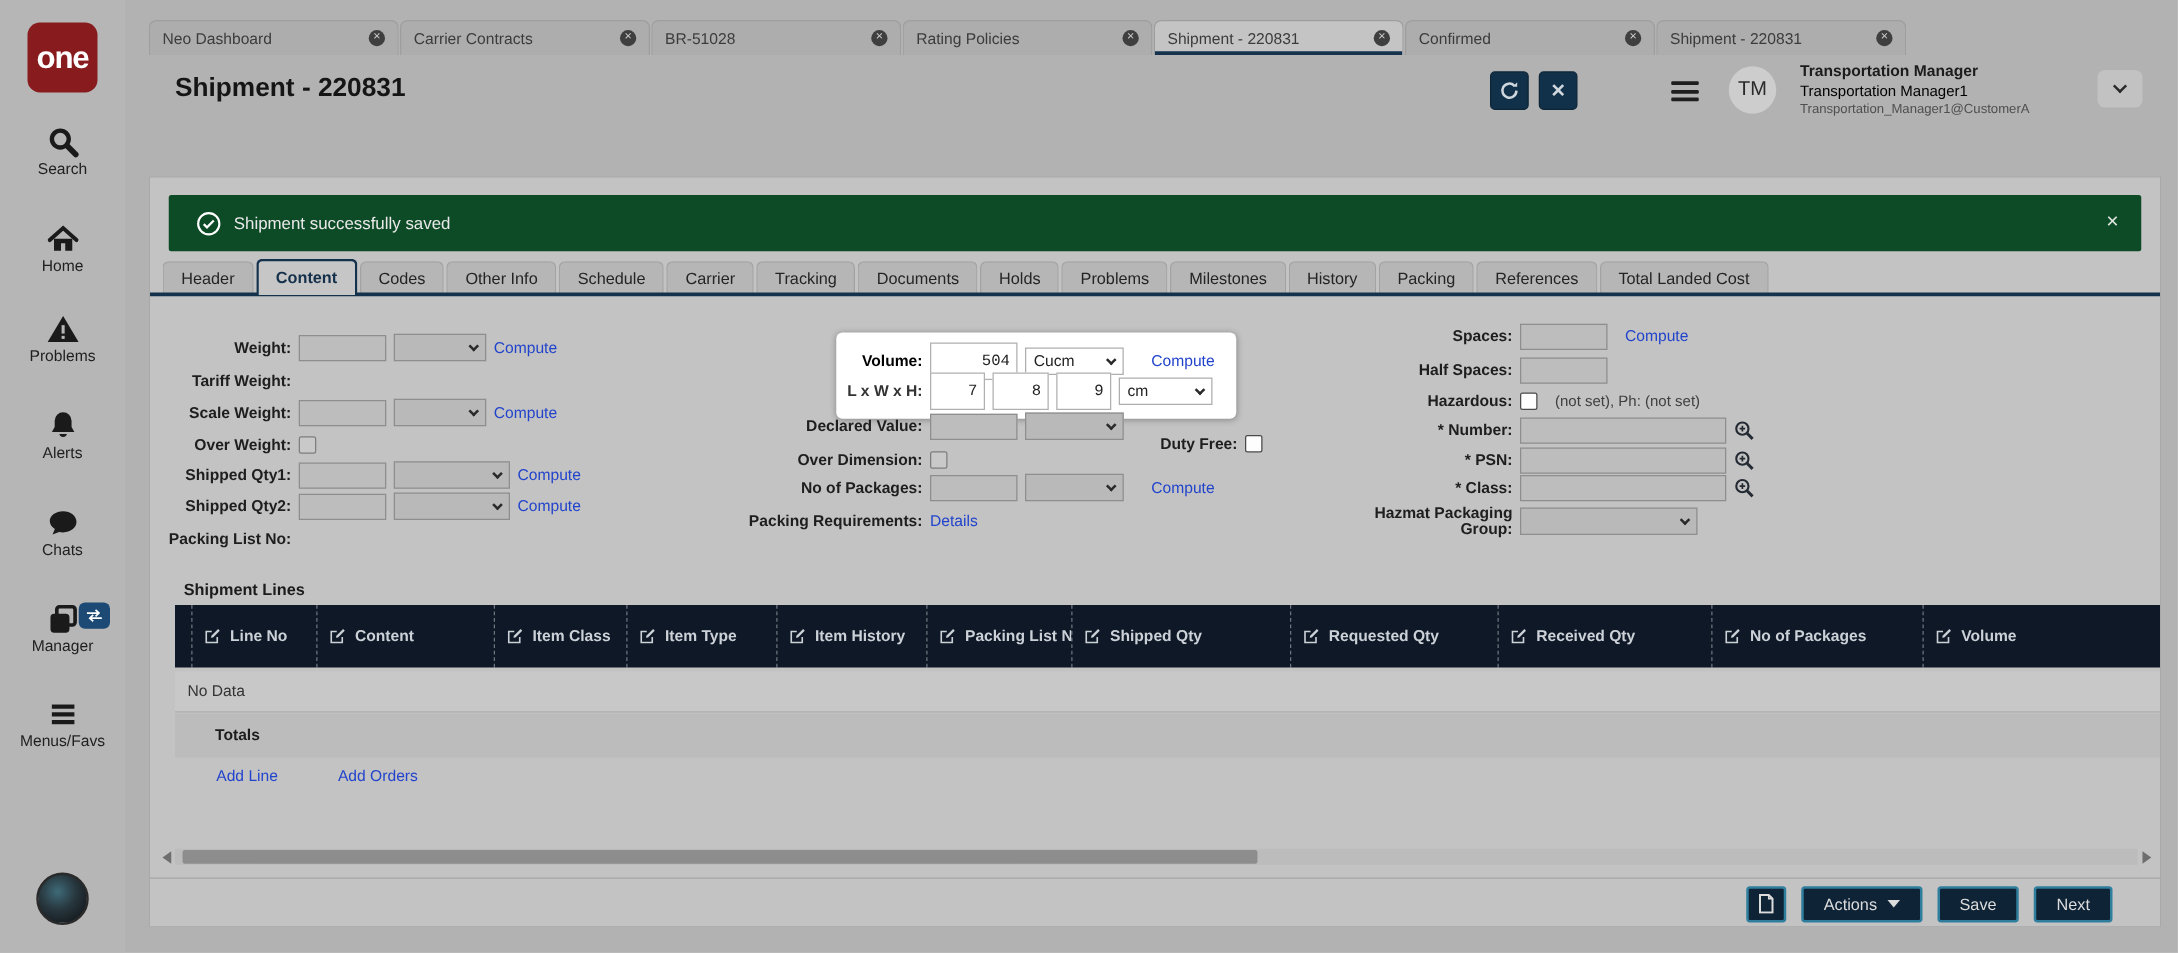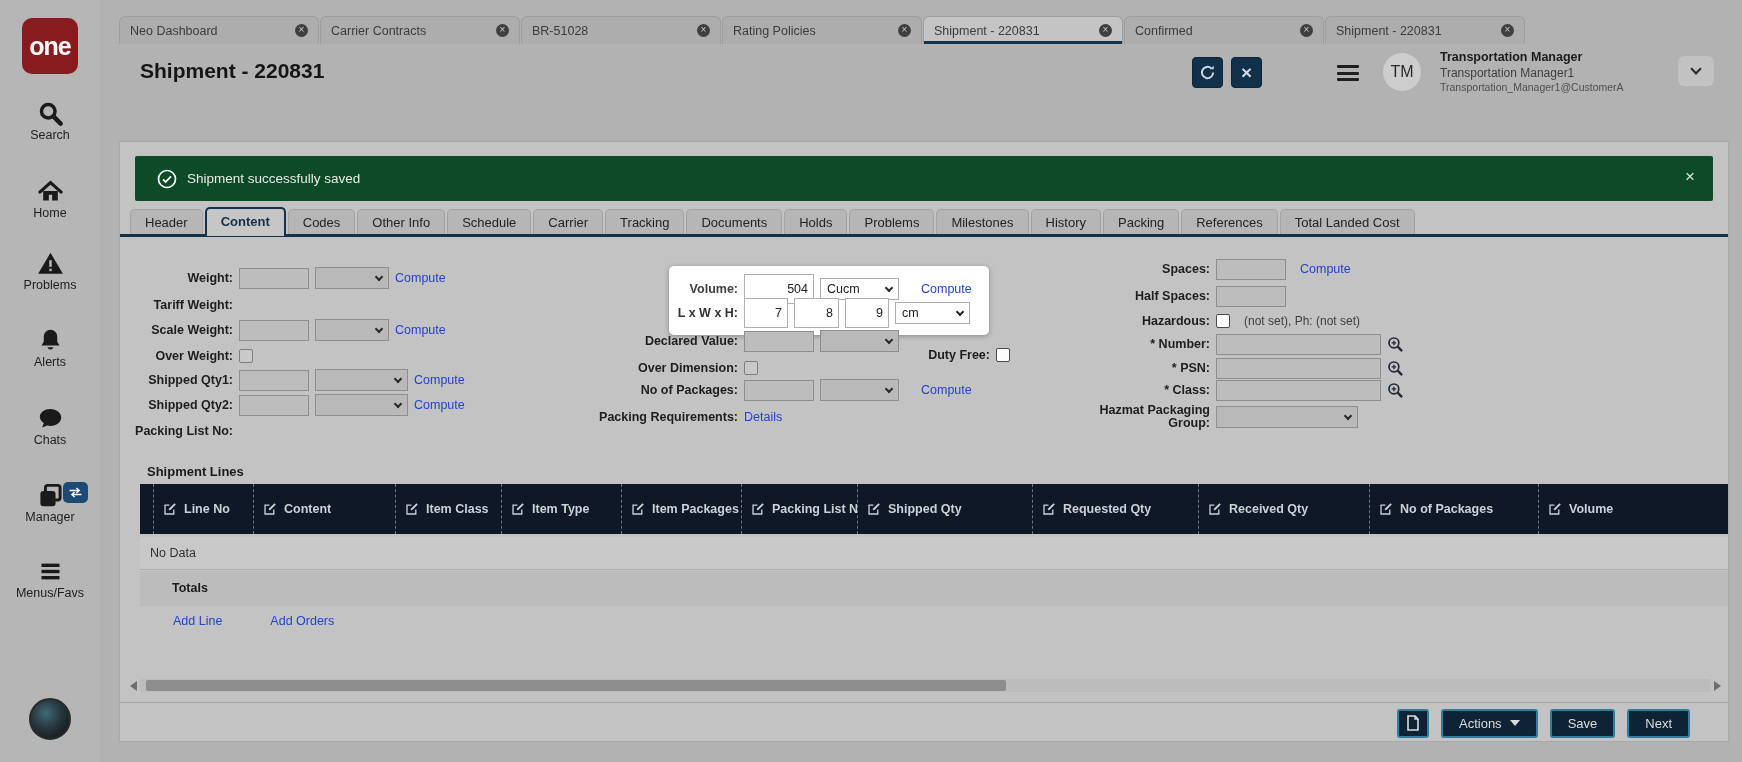--- a/index.html
+++ b/index.html
@@ -37,21 +37,21 @@
   .hbtn { position:absolute; width:31px; height:31px; top:13px; border-radius:4px; background:#113049;
           color:#cfd6dd; display:flex; align-items:center; justify-content:center; border:1px solid #0c2537; }
   .hbtn svg { width:17px; height:17px; }
   .hbtn.xbtn::before { content:"×"; font-size:19px; font-weight:bold; line-height:1; }
   .hamburger { position:absolute; top:21px; width:22px; height:16px; display:flex; flex-direction:column; justify-content:space-between; }
   .hamburger i { display:block; height:3px; background:#1e1e1e; border-radius:1px; }
   .tm-avatar { position:absolute; top:9px; width:38px; height:38px; border-radius:50%; background:#cdcdcd;
                color:#2a2a2a; display:flex; align-items:center; justify-content:center; font-size:16px; }
   .uinfo { position:absolute; top:6px; line-height:1.25; }
   .uinfo .u1 { font-size:12.5px; font-weight:bold; color:#1c1c1c; }
-  .uinfo .u2 { font-size:12px; color:#404040; }
+  .uinfo .u2 { font-size:12px; color:#000000; }
   .uinfo .u3 { font-size:10.5px; color:#4f4f4f; }
   .uchev-btn { position:absolute; top:12px; width:36px; height:30px; border-radius:6px; background:#c2c2c2;
                display:flex; align-items:center; justify-content:center; }
   .chev { width:8px; height:8px; border-right:2.4px solid #2a2a2a; border-bottom:2.4px solid #2a2a2a;
           transform:rotate(45deg); margin-top:-4px; }
   
   .card { position:absolute; left:119px; top:141px; width:1610px; height:601px; background:#c3c3c3;
           border:1px solid #a9a9a9; overflow:hidden; }
   .banner { position:absolute; left:15px; top:14px; width:1578px; height:45px; background:#0d4a26; border-radius:2px; }
   .banner .bmsg { position:absolute; left:52px; top:0; line-height:45px; font-size:13.5px; color:#e9e9e9; }
@@ -70,21 +70,21 @@
   .frow { position:absolute; display:flex; align-items:center; gap:6px; height:22px; }
   .flabel { font-weight:bold; color:#1e1e1e; text-align:right; flex:0 0 auto; line-height:13px; }
   .di { height:21px; background:#bdbdbd; border:1px solid #8e8e8e; font-size:12.5px; padding:0 4px;
         font-family:"Liberation Sans",sans-serif; color:#222; }
   .sel { height:22px; background:#b9b9b9; border:1px solid #8e8e8e; display:flex; align-items:center;
          justify-content:flex-end; padding:0 6px; gap:6px; }
   .sel .seltxt { flex:1; font-size:12.5px; color:#222; text-align:left; }
   .sel .chev { width:6px; height:6px; border-width:2px; margin-top:-3px; }
   .sel.white { background:#fff; border-color:#aeaeae; }
   .wi { height:30px; background:#fff; border:1px solid #b0b0b0; font-size:12.5px; padding:0 5px;
-        text-align:right; font-family:Liberation Sans, sans-serif; color:#222; }
+        text-align:right; font-family:Liberation Mono, monospace; color:#222; }
   .cb { width:14px; height:14px; background:#c9c9c9; border:1px solid #7e7e7e; border-radius:2px; flex:0 0 14px; }
   .cb.white { background:#fdfdfd; border-color:#4a4a4a; }
   .link { color:#2244cc; font-size:12.5px; text-decoration:none; }
   .spotlight { position:absolute; left:549px; top:24px; width:320px; height:69px; background:#ffffff;
                border-radius:5px; box-shadow:0 1px 5px rgba(0,0,0,0.3); }
   .zoomicon { width:17px; height:17px; color:#242a33; }
   .note { color:#3f3f3f; font-size:12px; }
   
   .sl-title { position:absolute; left:27px; top:322px; font-size:13px; font-weight:bold; color:#1b1b1b; }
   .sl-head { position:absolute; left:20px; top:342px; width:1646px; height:50px; background:#0e1826;
@@ -314,21 +314,21 @@
           <span class="seltxt"></span>
           <i class="chev"></i>
         </span>
       <a href="#" class="link">Compute</a>
     </div>
     <div class="frow" style="left:0;top:178px">
       <span class="flabel" style="width:113px">Packing List No:</span>
     </div>
 
     <div class="frow" style="left:460px;top:36px">
-      <span class="flabel" style="width:158px;color:#404040">Volume:</span>
+      <span class="flabel" style="width:158px;color:#000000">Volume:</span>
       <input class="wi" style="width: 70px;" value="504">
       <span class="sel white" style="width:79px">
           <span class="seltxt">Cucm</span>
           <i class="chev"></i>
         </span>
       <a href="#" class="link" style="margin-left:16px">Compute</a>
     </div>
     <div class="frow" style="left:460px;top:60px">
       <span class="flabel" style="width:158px;color:#333">L x W x H:</span>
       <input class="wi" style="width: 44px;" value="7">
@@ -449,21 +449,21 @@
           <path d="M10.8 7.6V12H2V3.2h4.4" stroke="currentColor" stroke-width="1.3" fill="none"></path>
           <path d="M5.8 8.2l1.6-.3 5.4-5.4L11.5 1.2 6.1 6.6z" fill="currentColor"></path>
         </svg>
         <span>Item Type</span>
       </div>
     <div class="th" style="width:120px">
         <svg viewBox="0 0 14 14">
           <path d="M10.8 7.6V12H2V3.2h4.4" stroke="currentColor" stroke-width="1.3" fill="none"></path>
           <path d="M5.8 8.2l1.6-.3 5.4-5.4L11.5 1.2 6.1 6.6z" fill="currentColor"></path>
         </svg>
-        <span>Item Packages</span>
+        <span>Item History</span>
       </div>
     <div class="th" style="width:116px">
         <svg viewBox="0 0 14 14">
           <path d="M10.8 7.6V12H2V3.2h4.4" stroke="currentColor" stroke-width="1.3" fill="none"></path>
           <path d="M5.8 8.2l1.6-.3 5.4-5.4L11.5 1.2 6.1 6.6z" fill="currentColor"></path>
         </svg>
         <span>Packing List No</span>
       </div>
     <div class="th" style="width:175px">
         <svg viewBox="0 0 14 14">

